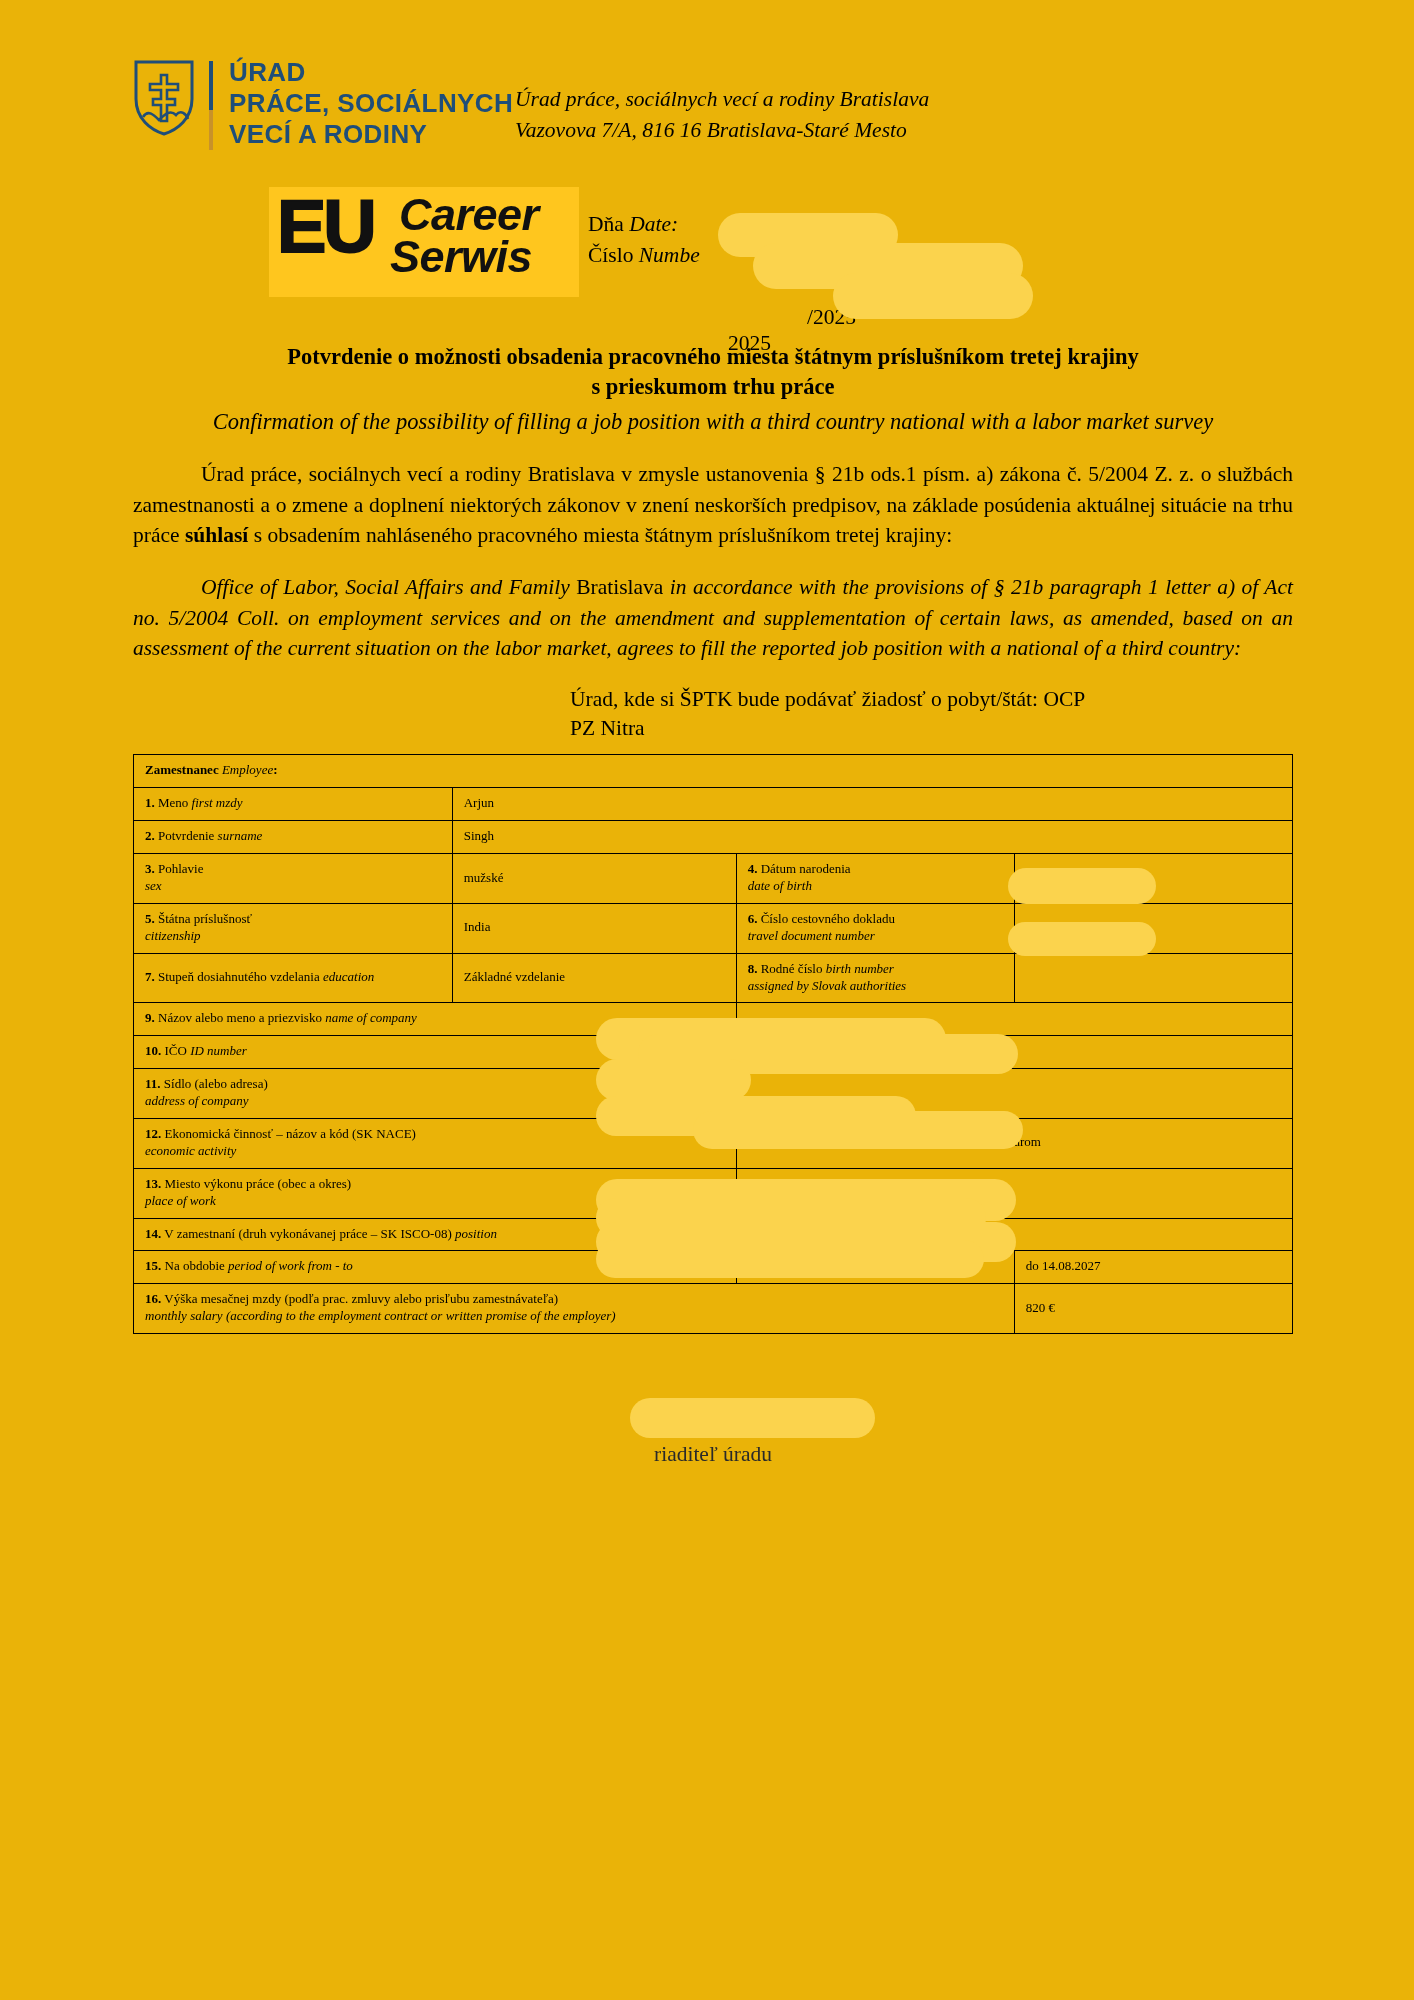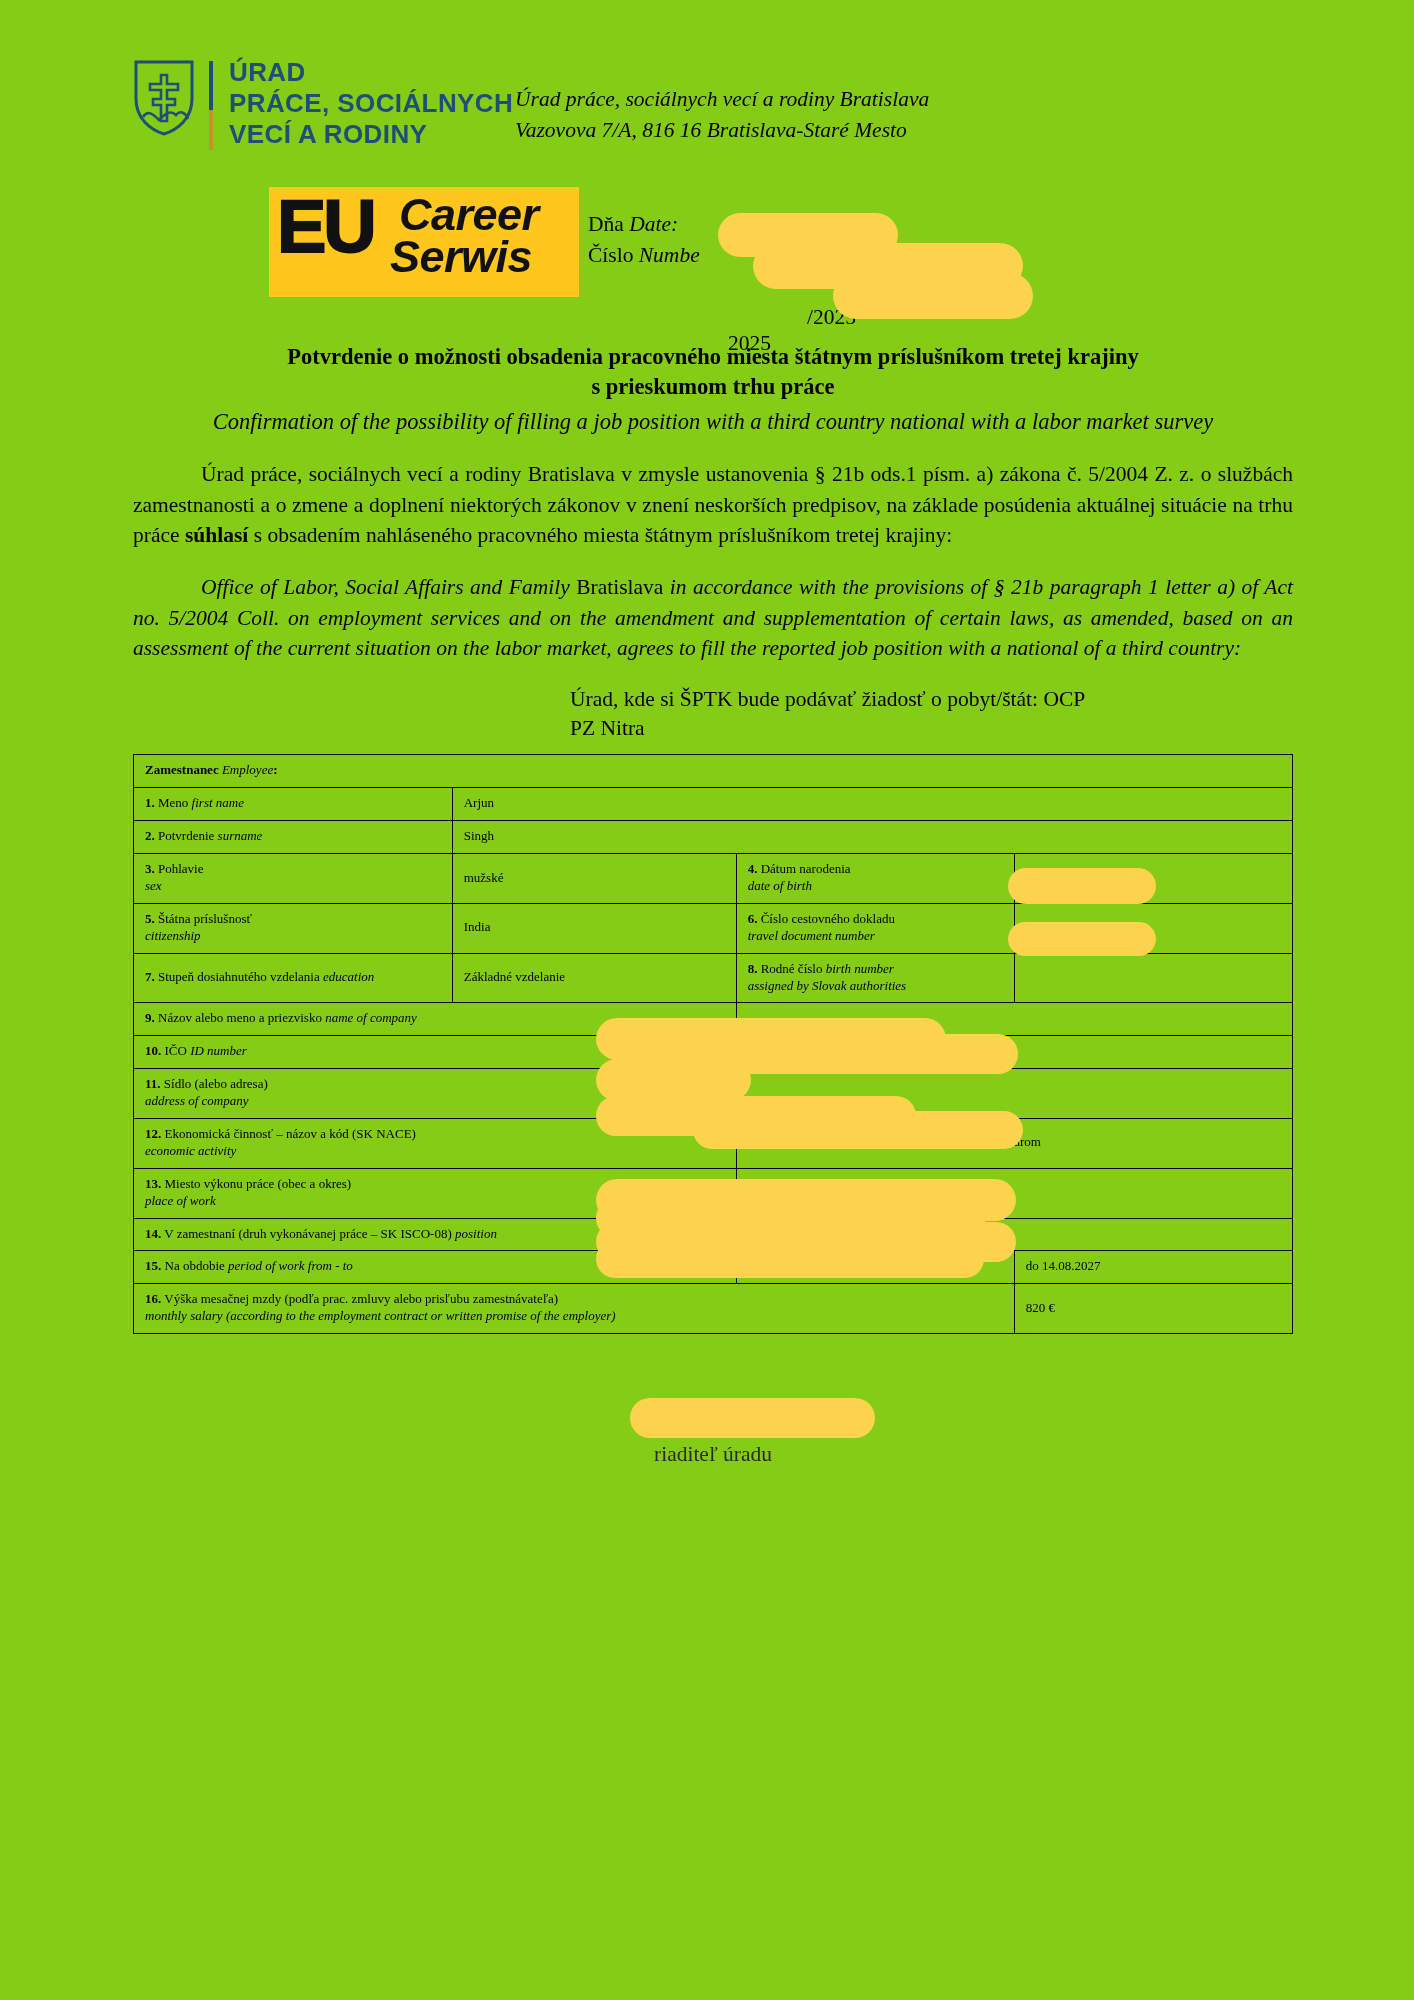--- a/index.html
+++ b/index.html
@@ -9,21 +9,21 @@
   }
   body {
     font-family: "Liberation Serif", "DejaVu Serif", serif;
     color: #000000;
   }
   .page {
     position: relative;
     width: 1414px;
     height: 2000px;
     margin: 0 auto;
-    background: #84cc16;
+    background: #eab308;
     overflow: hidden;
   }
   .doc {
     position: absolute;
     left: 133px;
     top: 0;
     width: 1160px;
   }
 
   
@@ -299,21 +299,21 @@
           <col style="width:24%">
           <col style="width:24%">
         </colgroup>
         <tbody>
 
           <tr>
             <td class="section" colspan="4"><span class="bold-colon">Zamestnanec </span><span class="it">Employee</span><span>:</span></td>
           </tr>
 
           <tr>
-            <td class="lbl"><span class="num">1.</span><span> Meno </span><span class="it">first name</span></td>
+            <td class="lbl"><span class="num">1.</span><span> Meno </span><span class="it">first mzdy</span></td>
             <td class="val" colspan="3">Arjun</td>
           </tr>
 
           <tr>
             <td class="lbl"><span class="num">2.</span><span> Potvrdenie </span><span class="it">surname</span></td>
             <td class="val" colspan="3">Singh</td>
           </tr>
 
           <tr>
             <td class="lbl"><span class="num">3.</span><span> Pohlavie</span><br><span class="it">sex</span></td>

